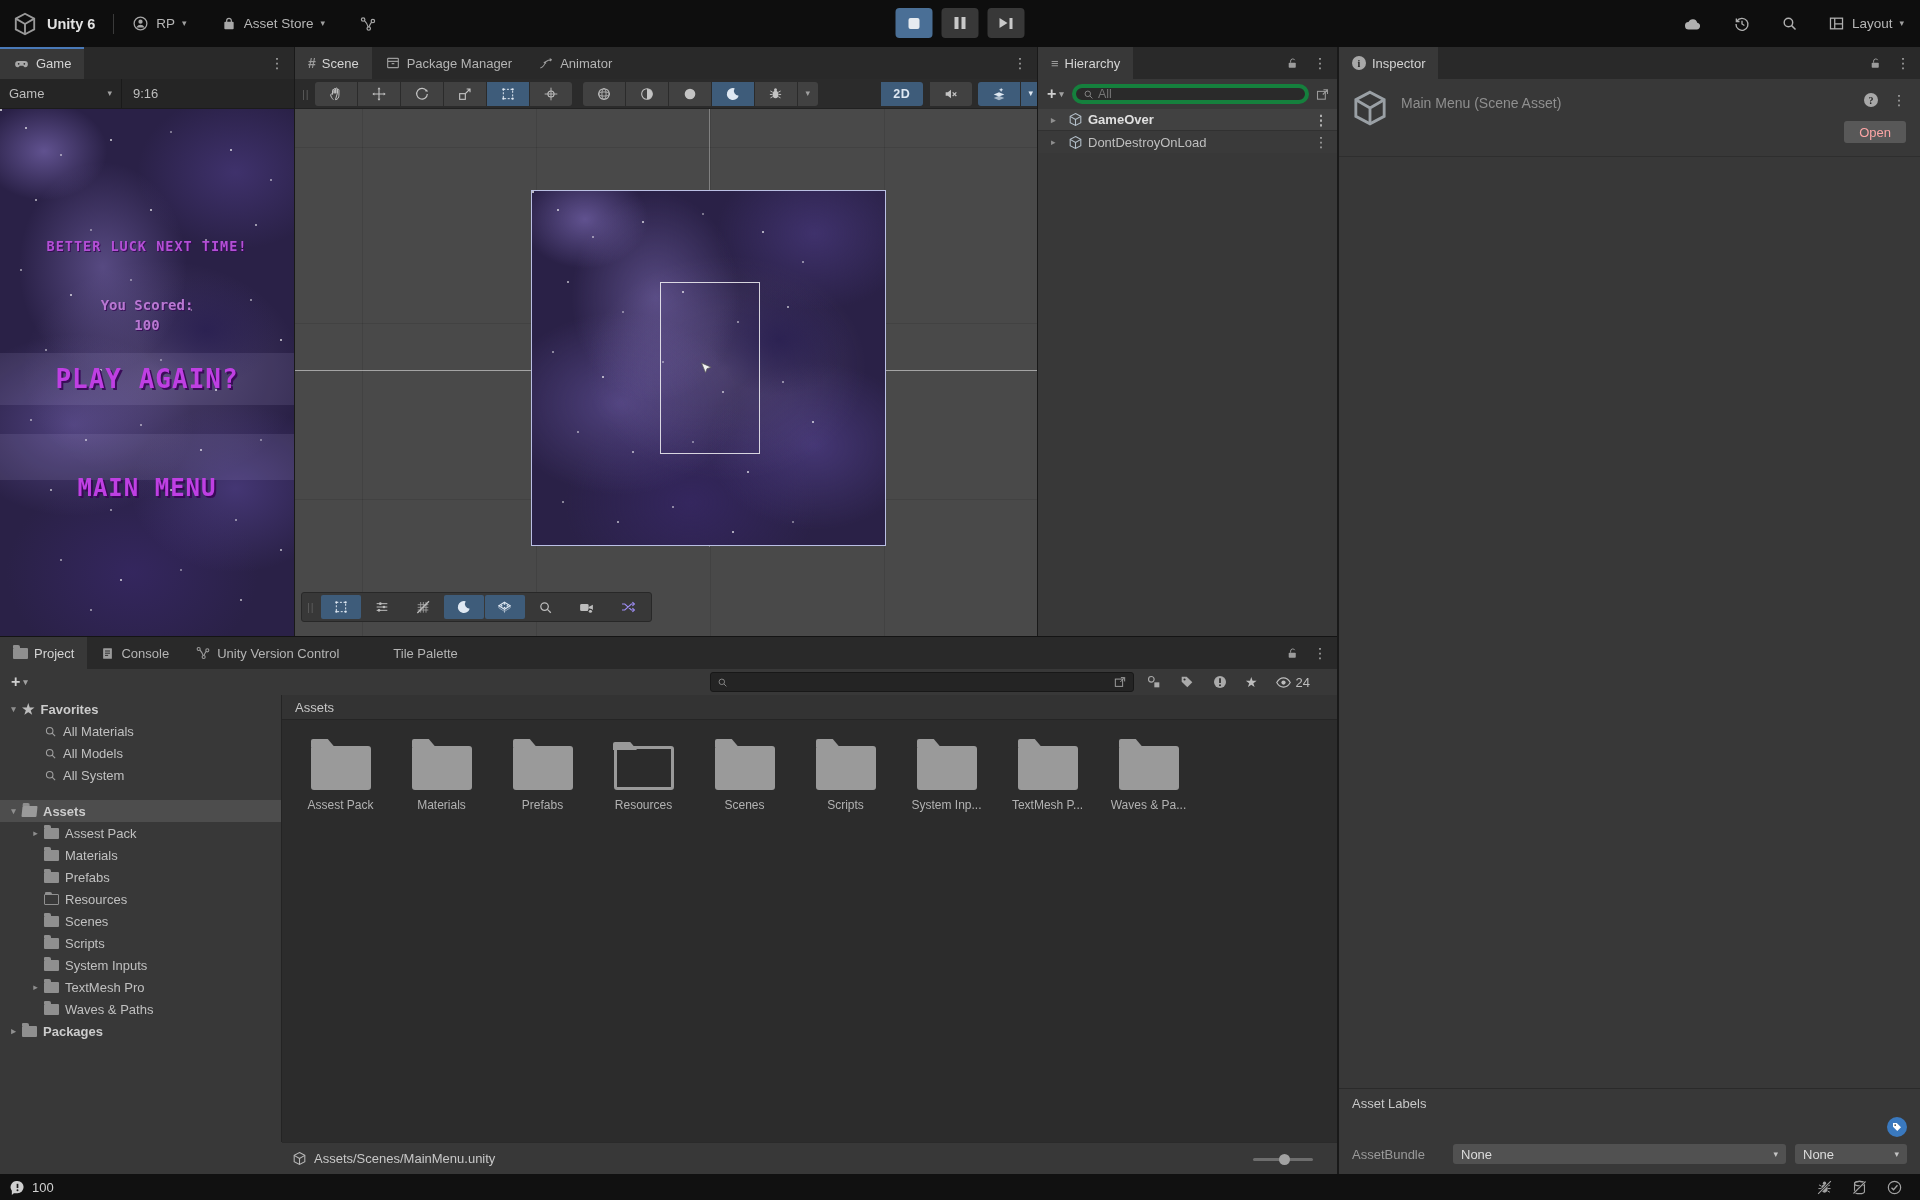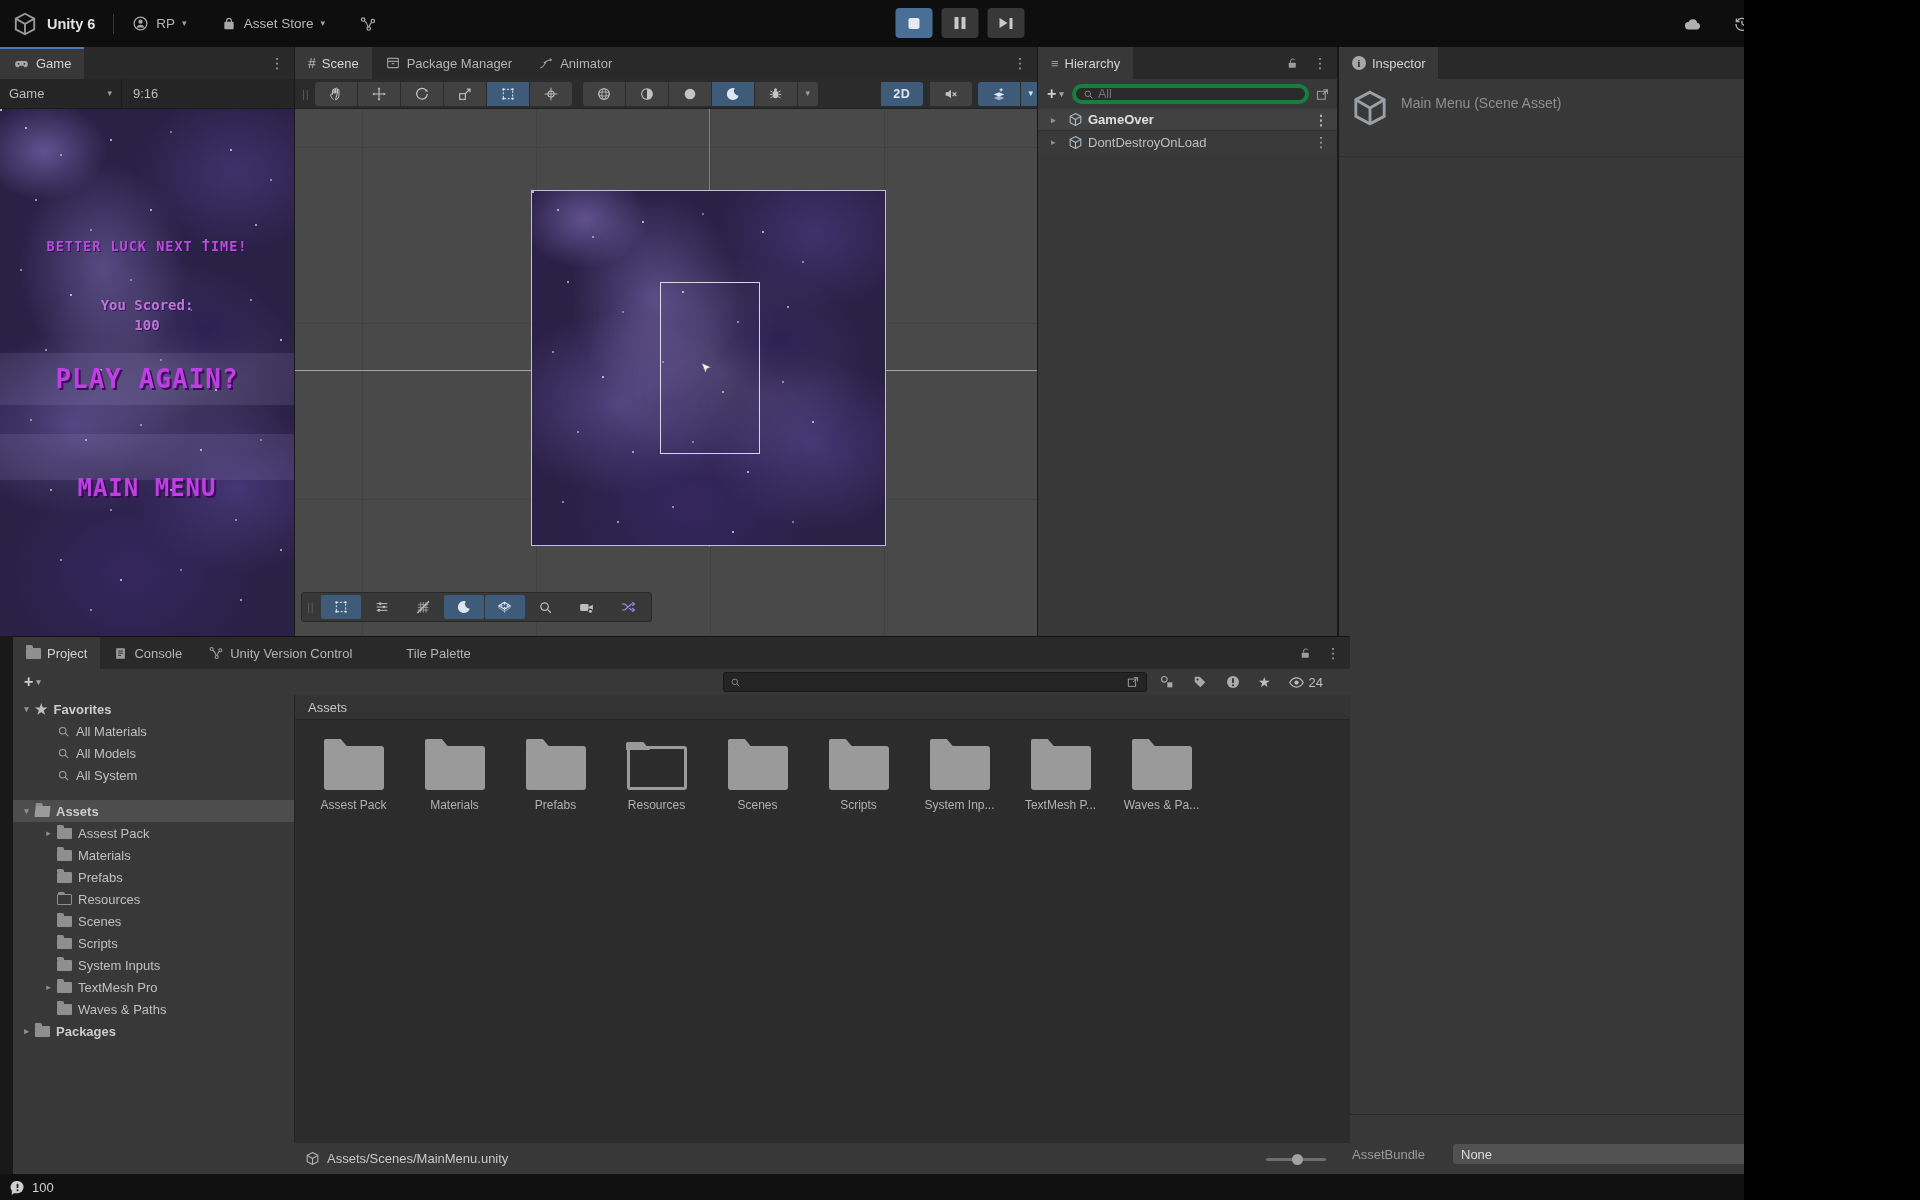--- a/index.html
+++ b/index.html
@@ -1,18 +1,18 @@
 <!DOCTYPE html>
 <html><head>
 <meta charset="utf-8">
 <style>
   * { margin:0; padding:0; box-sizing:border-box; }
   html,body { background:#000; }
   .app {
-    position:relative; width:1744px; height:1200px; overflow:hidden;
+    position:relative; width:1920px; height:1200px; overflow:hidden;
     background:#191919; font-family:"Liberation Sans",sans-serif;
     font-size:12px; color:#c4c4c4; -webkit-user-select:none; user-select:none;
   }
   .i { display:block; }
   .caret { font-size:9px; color:#a0a0a0; line-height:1; }
   .kebab { font-size:14px; color:#b0b0b0; line-height:1; cursor:default; }
 
   
   .topbar { position:absolute; left:0; top:0; width:1920px; height:47px; background:#0e0e0e; display:flex; align-items:center; }
   .tb-left { display:flex; align-items:center; padding-left:12px; }
@@ -148,21 +148,21 @@
   .al-tag-row { display:flex; justify-content:flex-end; padding:2px 13px 4px; }
   .tag-btn { width:20px; height:20px; border-radius:50%; background:#3a79bf; display:flex; align-items:center; justify-content:center; }
   .ab-row { display:flex; align-items:center; padding:3px 13px 10px; gap:9px; }
   .ab-label { width:92px; color:#9a9a9a; font-size:13px; }
   .dd { height:20px; background:#515151; border-radius:3px; display:flex; align-items:center; padding:0 8px; color:#dcdcdc; font-size:13px; }
   .dd .caret { margin-left:auto; color:#c4c4c4; }
   .dd.wide { flex:1; }
   .dd.narrow { width:112px; }
 
   
-  #project-panel { left:13px; top:636px; width:1337px; height:538px; border-top:1px solid #141414; }
+  #project-panel { left:0; top:636px; width:1337px; height:538px; border-top:1px solid #141414; }
   .pj-toolbar { position:relative; height:26px; min-height:26px; display:flex; align-items:center; padding:0 9px; }
   .pj-search { position:absolute; left:710px; top:3px; width:424px; height:20px; background:#242424; border:1px solid #181818; border-radius:3px; display:flex; align-items:center; padding:0 6px; gap:5px; }
   .pj-search input { flex:1; min-width:0; background:transparent; border:none; outline:none; color:#cfcfcf; font:12px "Liberation Sans",sans-serif; }
   .pj-ticons { position:absolute; left:1146px; top:0; height:26px; display:flex; align-items:center; gap:17px; color:#aaa; }
   .eye-count { display:flex; align-items:center; gap:4px; font-size:13px; color:#bdbdbd; }
   .pj-body { flex:1; display:flex; overflow:hidden; }
   .pj-tree { width:282px; min-width:282px; border-right:1px solid #242424; padding-top:3px; }
   .t-row { height:22px; display:flex; align-items:center; font-size:13px; color:#c0c0c0; }
   .t-row .arr { width:17px; text-align:center; font-size:9px; color:#8f8f8f; }
   .t-row.lvl0 { padding-left:5px; }
@@ -761,20 +761,21 @@
         </span>
       <span class="in-title">Main Menu (Scene Asset)</span>
       <span class="in-hicons">
         <span class="circle-glyph">?</span>
         <span class="kebab">⋮</span>
       </span>
       <span class="open-btn">Open</span>
     </div>
     <div class="in-body"></div>
     <div class="in-bottom">
+      <div class="al-header">Asset Labels</div>
       <div class="al-tag-row">
         <span class="tag-btn">
             <svg class="i" width="12" height="12" style="color:#fff">
               <use href="#s-tag"></use>
             </svg>
           </span>
       </div>
       <div class="ab-row">
         <span class="ab-label">AssetBundle</span>
         <div class="dd wide">

